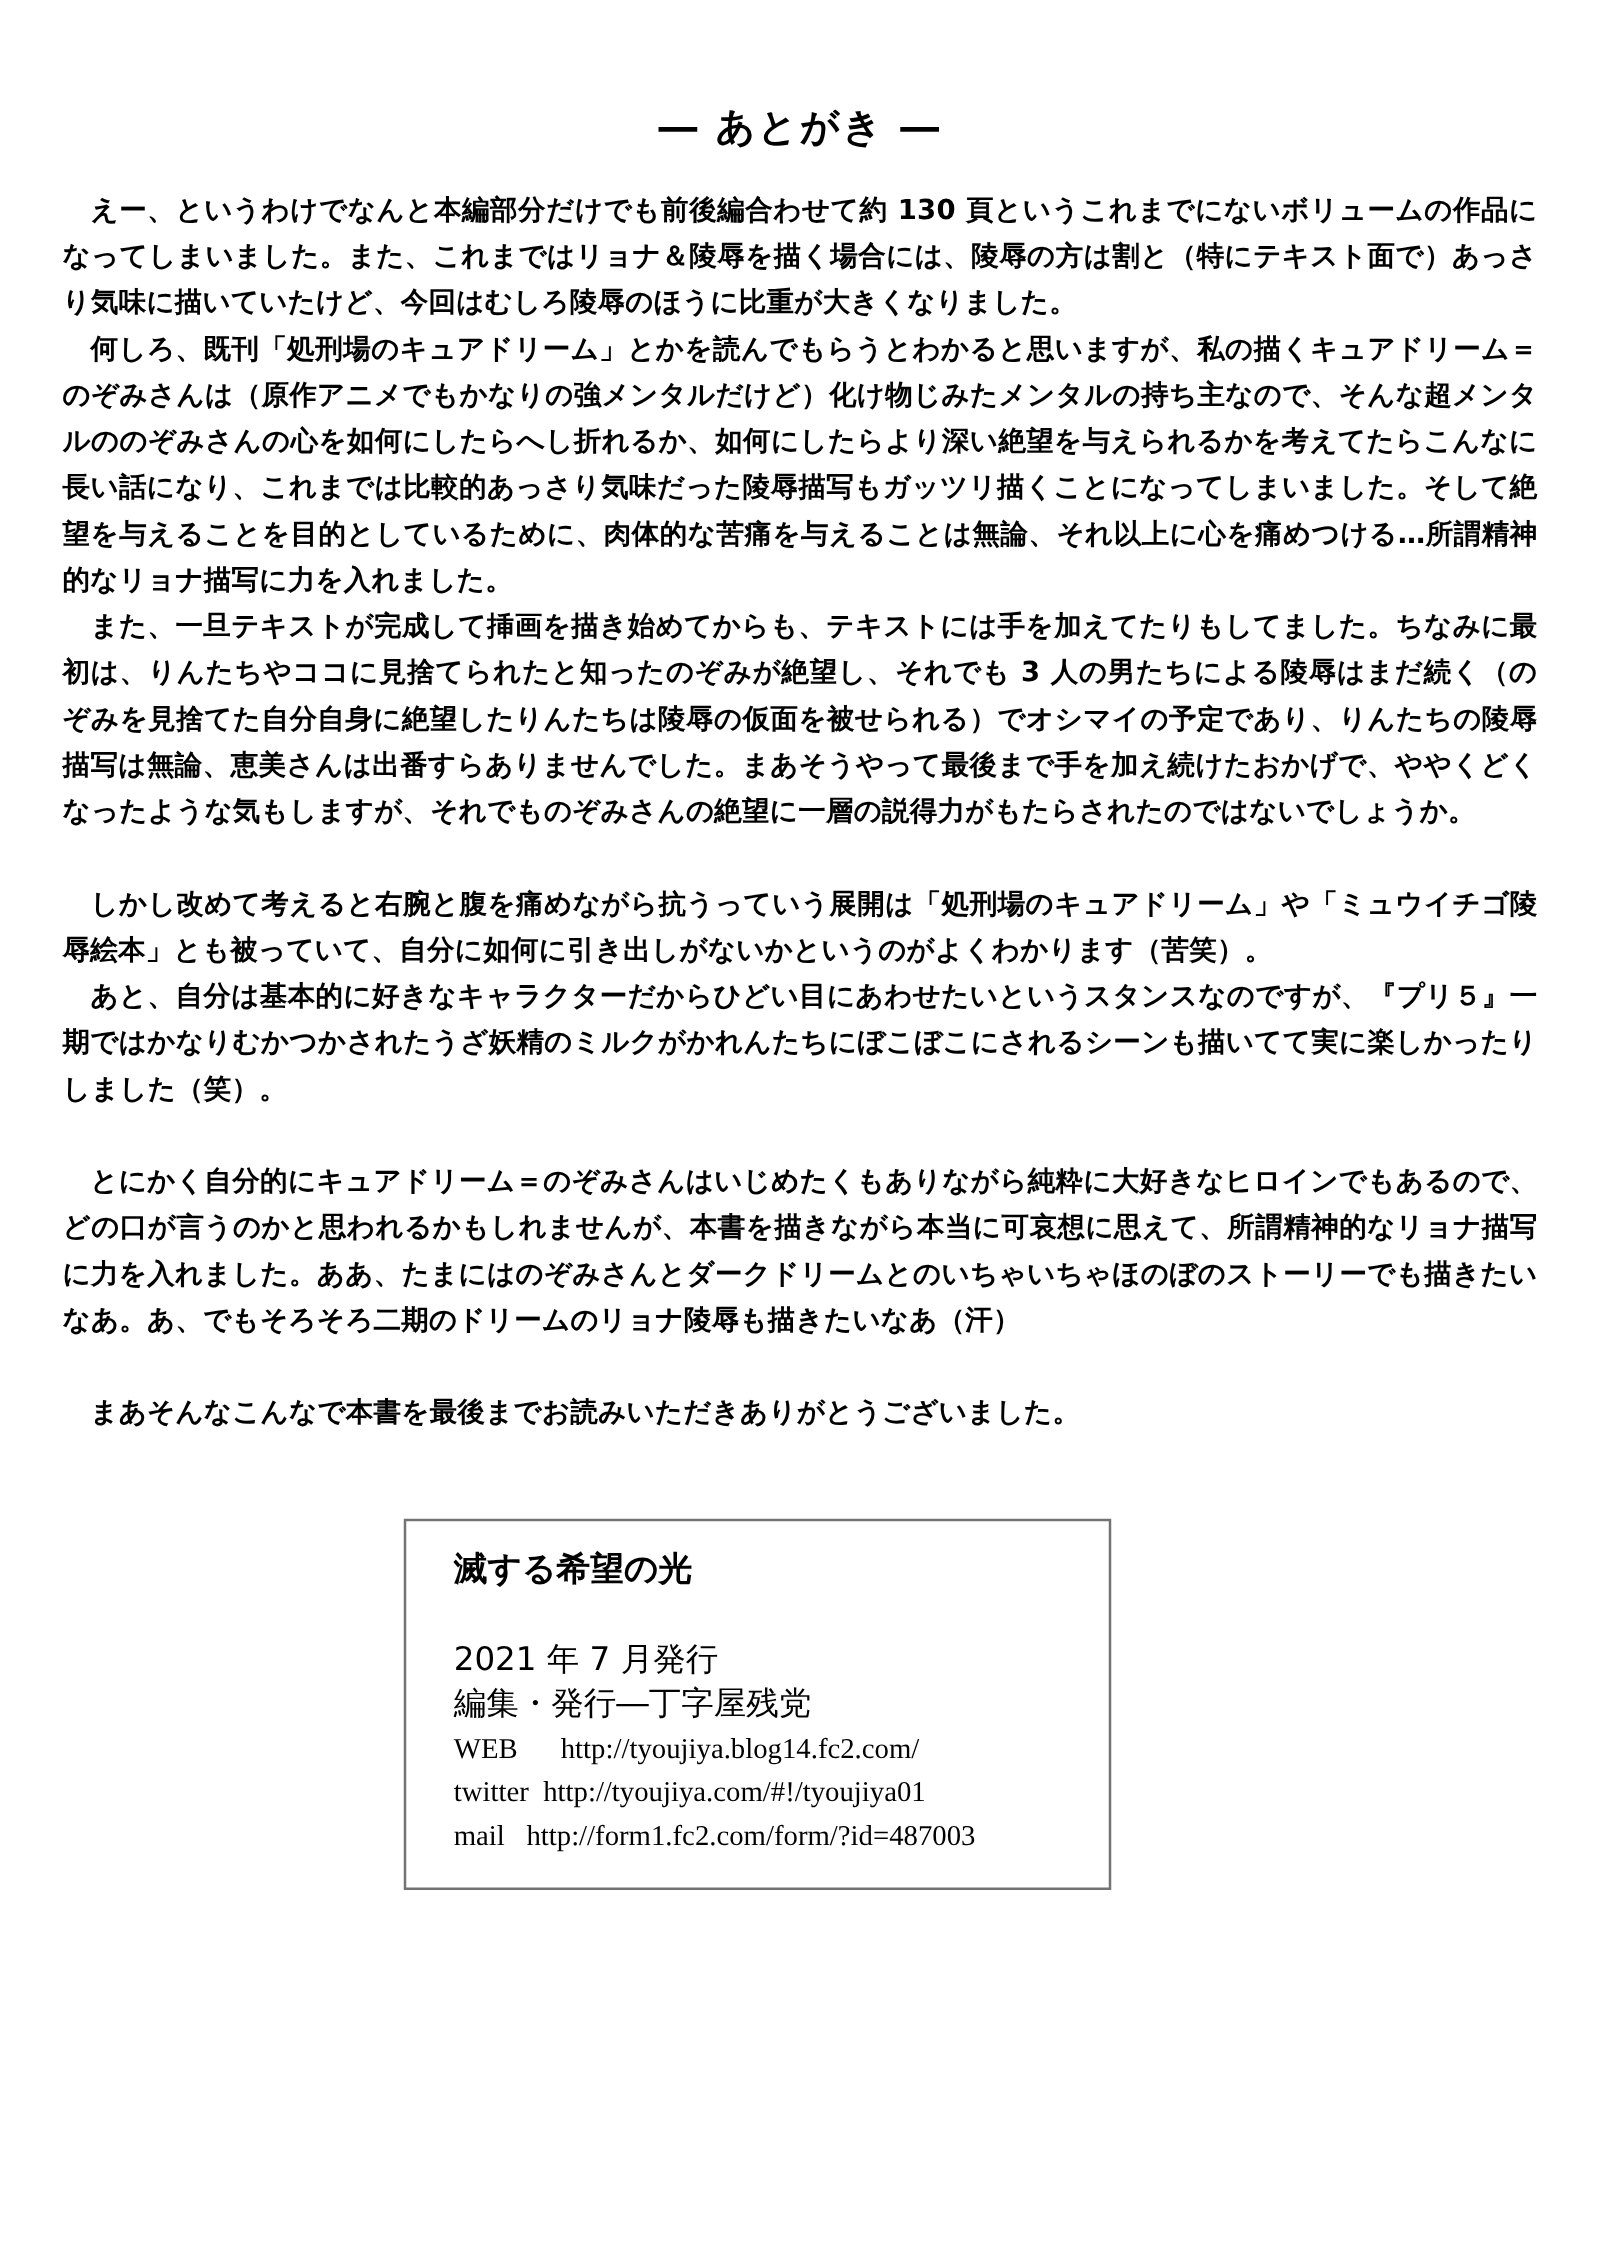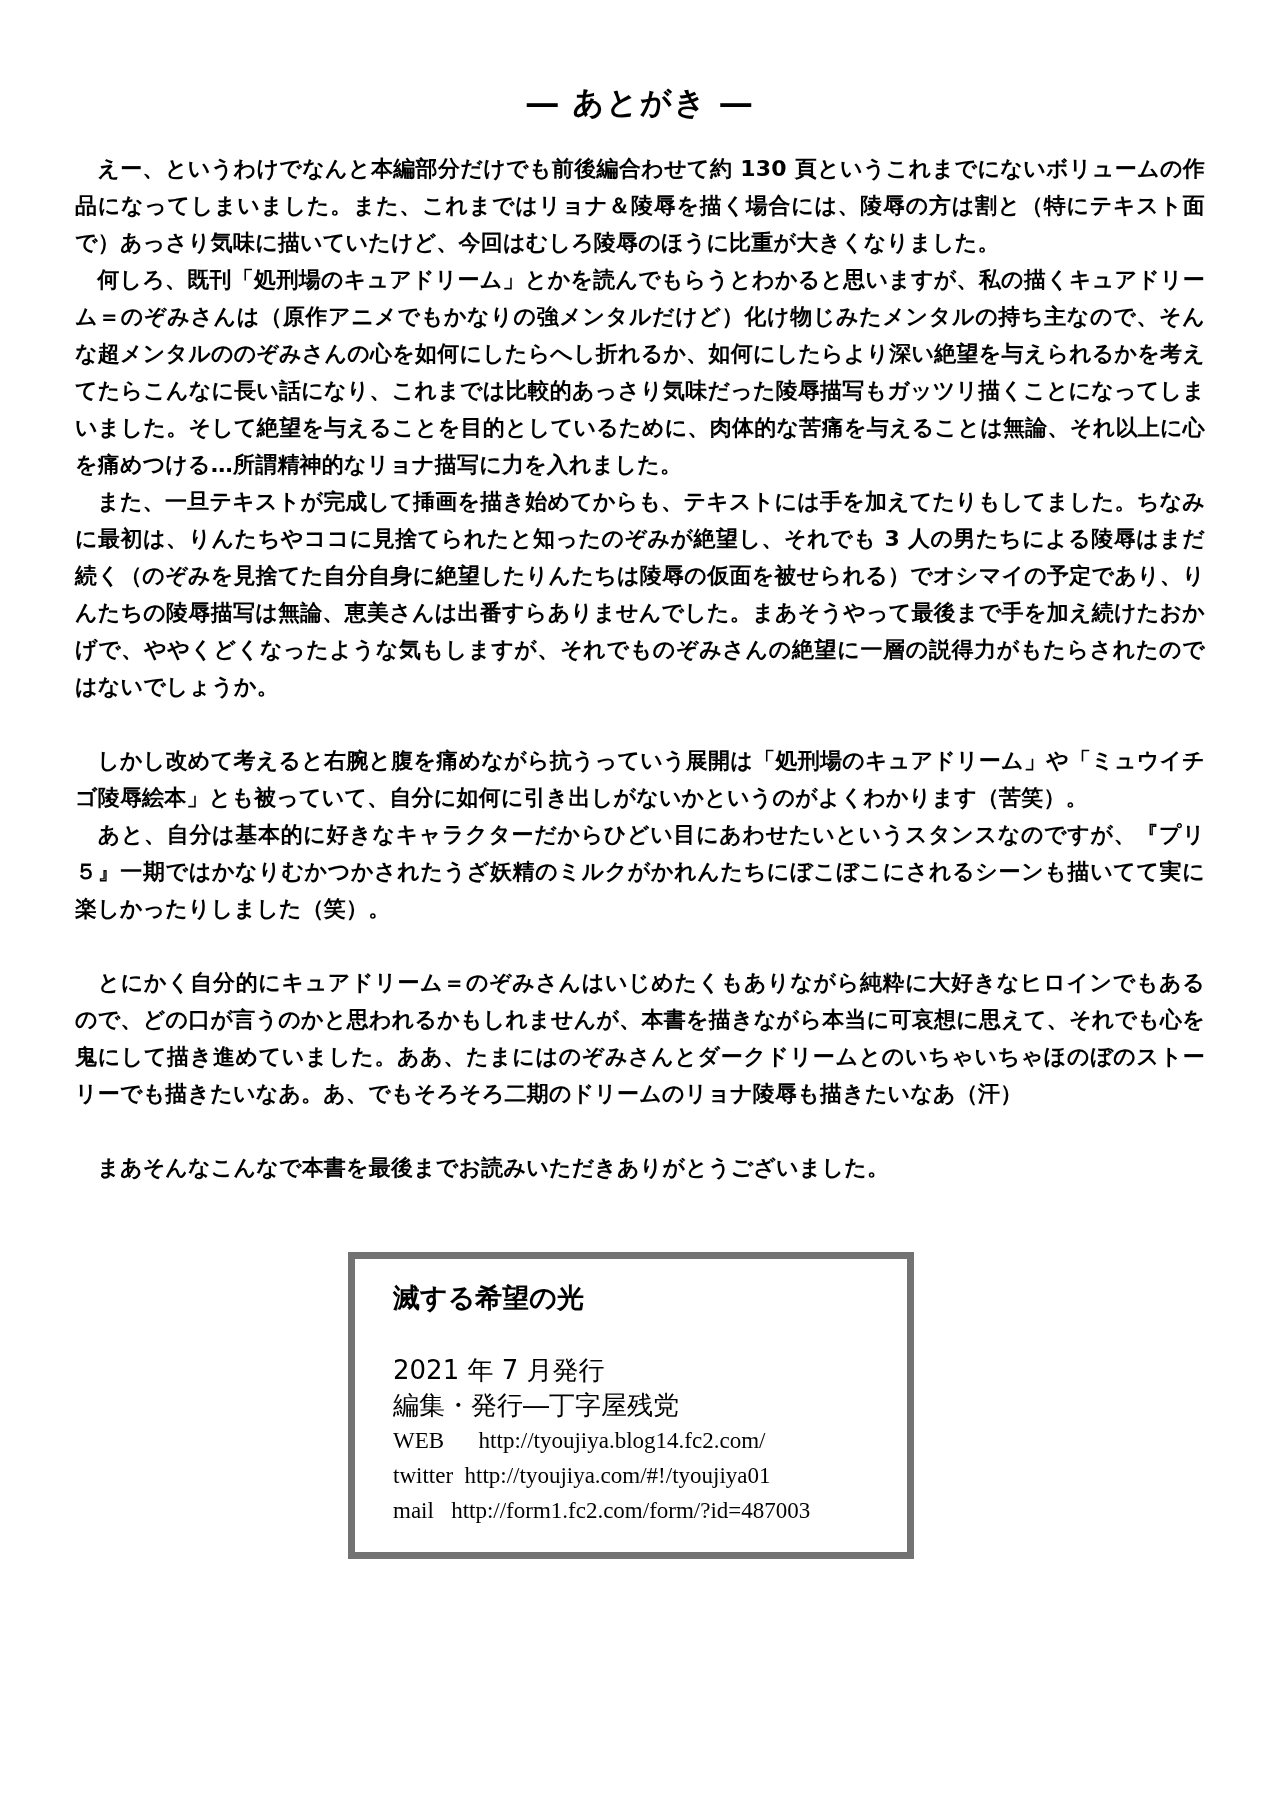--- a/index.html
+++ b/index.html
@@ -11,21 +11,21 @@
     width: 1280px;
     height: 1807px;
     position: relative;
     color: #000000;
     font-family: "DejaVu Sans", "Liberation Sans", sans-serif;
     overflow: hidden;
   }
   .page {
     box-sizing: border-box;
     width: 1280px;
-    padding: 0 75px;
+    padding: 0 50px;
     margin-top: 12px;
   }
   .afterword-title {
     margin: 84px 0 30px 0;
     text-align: center;
     font-size: 31px;
     font-weight: bold;
     letter-spacing: 2px;
     line-height: 36px;
   }
@@ -38,21 +38,21 @@
     line-height: 37px;
     text-align: justify;
     text-justify: inter-character;
     letter-spacing: 0.2px;
     font-weight: bold;
   }
   .colophon {
     box-sizing: border-box;
     width: 566px;
     margin: 66px 0 0 273px;
-    border: 7px solid #737373;
+    border: 2px solid #737373;
     padding: 16px 18px 24px 38px;
     background: #ffffff;
   }
   .colophon-title {
     font-size: 27px;
     font-weight: bold;
     line-height: 34px;
     margin: 6px 0 0 0;
   }
   .colophon-lines {
@@ -80,21 +80,21 @@
     <p class="para">　何しろ、既刊「処刑場のキュアドリーム」とかを読んでもらうとわかると思いますが、私の描くキュアドリーム＝のぞみさんは（原作アニメでもかなりの強メンタルだけど）化け物じみたメンタルの持ち主なので、そんな超メンタルののぞみさんの心を如何にしたらへし折れるか、如何にしたらより深い絶望を与えられるかを考えてたらこんなに長い話になり、これまでは比較的あっさり気味だった陵辱描写もガッツリ描くことになってしまいました。そして絶望を与えることを目的としているために、肉体的な苦痛を与えることは無論、それ以上に心を痛めつける…所謂精神的なリョナ描写に力を入れました。</p>
     <p class="para">　また、一旦テキストが完成して挿画を描き始めてからも、テキストには手を加えてたりもしてました。ちなみに最初は、りんたちやココに見捨てられたと知ったのぞみが絶望し、それでも 3 人の男たちによる陵辱はまだ続く（のぞみを見捨てた自分自身に絶望したりんたちは陵辱の仮面を被せられる）でオシマイの予定であり、りんたちの陵辱描写は無論、恵美さんは出番すらありませんでした。まあそうやって最後まで手を加え続けたおかげで、ややくどくなったような気もしますが、それでものぞみさんの絶望に一層の説得力がもたらされたのではないでしょうか。</p>
   </section>
 
   <section class="para-group">
     <p class="para">　しかし改めて考えると右腕と腹を痛めながら抗うっていう展開は「処刑場のキュアドリーム」や「ミュウイチゴ陵辱絵本」とも被っていて、自分に如何に引き出しがないかというのがよくわかります（苦笑）。</p>
     <p class="para">　あと、自分は基本的に好きなキャラクターだからひどい目にあわせたいというスタンスなのですが、『プリ５』一期ではかなりむかつかされたうざ妖精のミルクがかれんたちにぼこぼこにされるシーンも描いてて実に楽しかったりしました（笑）。</p>
   </section>
 
   <section class="para-group">
-    <p class="para">　とにかく自分的にキュアドリーム＝のぞみさんはいじめたくもありながら純粋に大好きなヒロインでもあるので、どの口が言うのかと思われるかもしれませんが、本書を描きながら本当に可哀想に思えて、それでも心を鬼にして描き進めていました。ああ、たまにはのぞみさんとダークドリームとのいちゃいちゃほのぼのストーリーでも描きたいなあ。あ、でもそろそろ二期のドリームのリョナ陵辱も描きたいなあ（汗）</p>
+    <p class="para">　とにかく自分的にキュアドリーム＝のぞみさんはいじめたくもありながら純粋に大好きなヒロインでもあるので、どの口が言うのかと思われるかもしれませんが、本書を描きながら本当に可哀想に思えて、所謂精神的なリョナ描写に力を入れました。ああ、たまにはのぞみさんとダークドリームとのいちゃいちゃほのぼのストーリーでも描きたいなあ。あ、でもそろそろ二期のドリームのリョナ陵辱も描きたいなあ（汗）</p>
   </section>
 
   <section class="para-group">
     <p class="para">　まあそんなこんなで本書を最後までお読みいただきありがとうございました。</p>
   </section>
 
   <div class="colophon">
     <div class="colophon-title">滅する希望の光</div>
     <div class="colophon-lines">
       <div class="colophon-line jp">2021 年 7 月発行</div>

